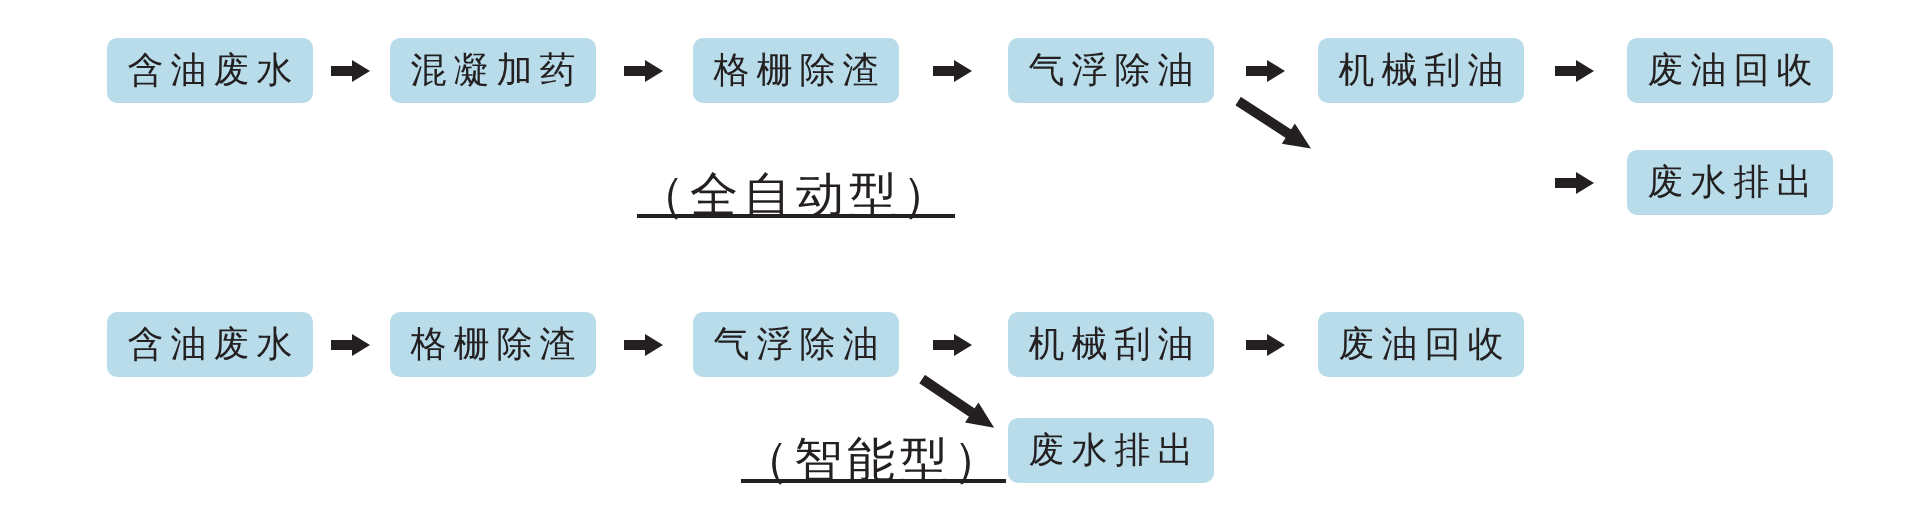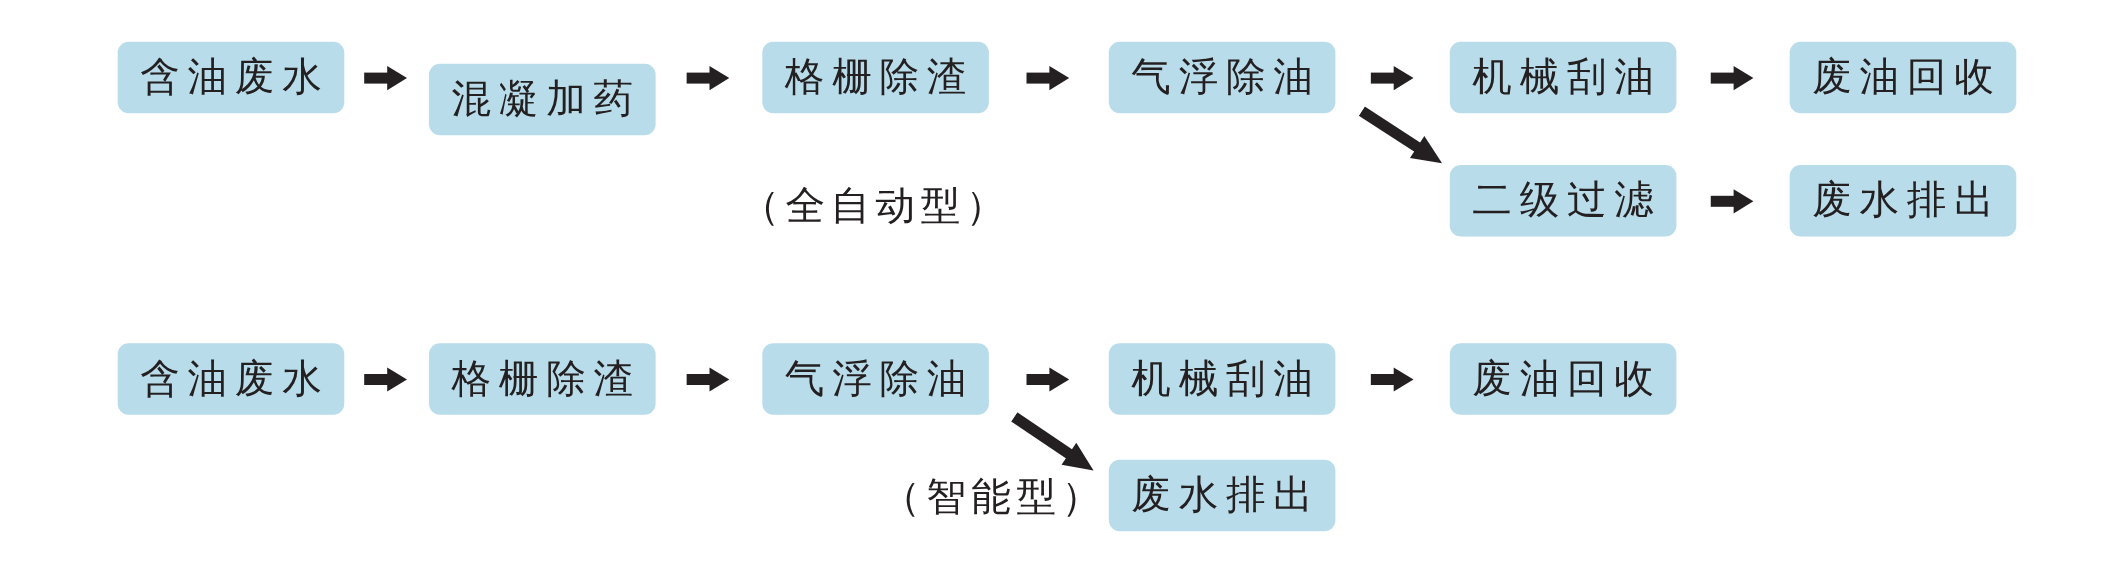--- a/index.html
+++ b/index.html
@@ -37,34 +37,35 @@
   .d-arrow{
     position:absolute;
     width:88px;
     height:26px;
     transform-origin:0 50%;
   }
   .flow-label{
     position:absolute;
     width:420px;
     text-align:center;
-    font-size:36px;
+    font-size:48px;
     letter-spacing:5px;
     color:var(--ink,#242021);
     white-space:nowrap;
+    text-decoration:underline;
   }
   svg{display:block;width:100%;height:100%;}
 </style>
 </head>
 <body>
 
 <div class="canvas">
 
   <div class="node" style="left:107px;top:38px;">含油废水</div>
-  <div class="node" style="left:390px;top:38px;margin-top:20px;">混凝加药</div>
+  <div class="node" style="left:390px;top:38px;">混凝加药</div>
   <div class="node" style="left:693px;top:38px;">格栅除渣</div>
   <div class="node" style="left:1008px;top:38px;">气浮除油</div>
   <div class="node" style="left:1318px;top:38px;">机械刮油</div>
   <div class="node" style="left:1627px;top:38px;">废油回收</div>
 
   <div class="h-arrow" style="left:331px;top:59px;">
       <svg viewBox="0 0 40 24">
         <rect x="0" y="7" width="22" height="10" fill="#242021"></rect>
         <polygon points="21,1 39,12 21,23" fill="#242021"></polygon>
       </svg>
@@ -94,21 +95,20 @@
       </svg>
     </div>
 
   <div class="d-arrow" style="left:1238px;top:88px;transform:rotate(33deg);">
       <svg viewBox="0 0 88 26">
         <rect x="0" y="8" width="62" height="10" fill="#242021"></rect>
         <polygon points="60,1 87,13 60,25" fill="#242021"></polygon>
       </svg>
     </div>
 
-  <div class="node" style="left:1318px;top:150px;">二级过滤</div>
   <div class="node" style="left:1627px;top:150px;">废水排出</div>
   <div class="h-arrow" style="left:1555px;top:171px;">
       <svg viewBox="0 0 40 24">
         <rect x="0" y="7" width="22" height="10" fill="#242021"></rect>
         <polygon points="21,1 39,12 21,23" fill="#242021"></polygon>
       </svg>
     </div>
 
   <div class="flow-label" style="left:586px;top:163px;">（全自动型）</div>
 

